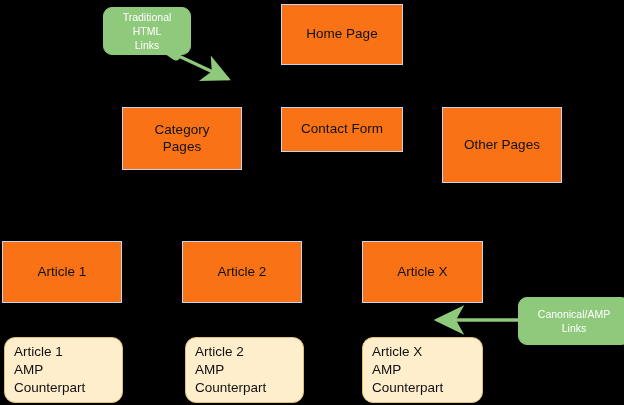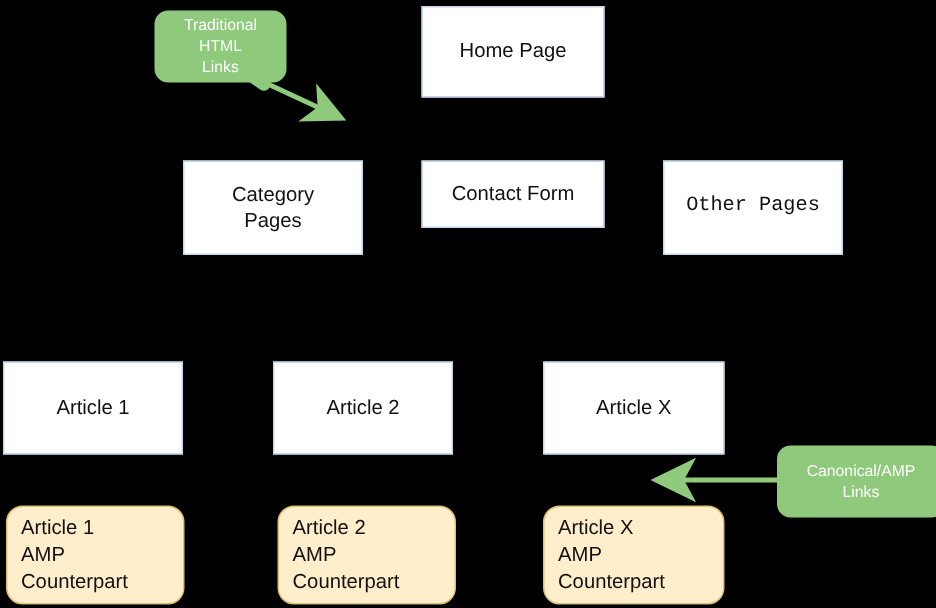--- a/index.html
+++ b/index.html
@@ -21,21 +21,21 @@
   .node {
     position: absolute;
     box-sizing: border-box;
     display: flex;
     align-items: center;
     justify-content: center;
     text-align: center;
     line-height: 1.25;
   }
   .page-box {
-    background: #ffffff;
+    background: #f97316;
     border: 1px solid #c3d6ee;
     color: #111111;
     font-size: 13.5px;
   }
   .amp-box {
     background: #ffeecb;
     border: 1.5px solid #e0bf72;
     border-radius: 11px;
     color: #111111;
     font-size: 13.5px;
@@ -93,21 +93,21 @@
 
   <div class="node page-box" style="left:122px; top:107px; width:120px; height:63px;">
     <span class="multiline">Category
 Pages</span>
   </div>
 
   <div class="node page-box" style="left:281px; top:107px; width:122px; height:45px;">
     <span class="multiline">Contact Form</span>
   </div>
 
-  <div class="node page-box" style="left:442px; top:107px; width:120px; height:63px;font-family:Liberation Mono, monospace;">
+  <div class="node page-box" style="left:442px; top:107px; width:120px; height:76px;">
     <span class="multiline">Other Pages</span>
   </div>
 
   <div class="node page-box" style="left:2px; top:241px; width:120px; height:62px;">
     <span class="multiline">Article 1</span>
   </div>
 
   <div class="node page-box" style="left:182px; top:241px; width:120px; height:62px;">
     <span class="multiline">Article 2</span>
   </div>

